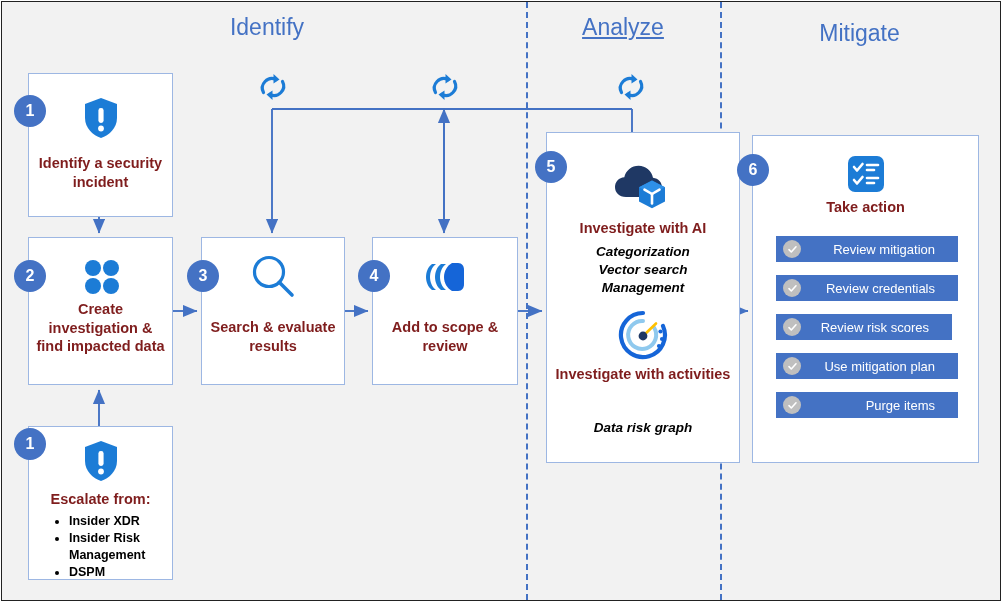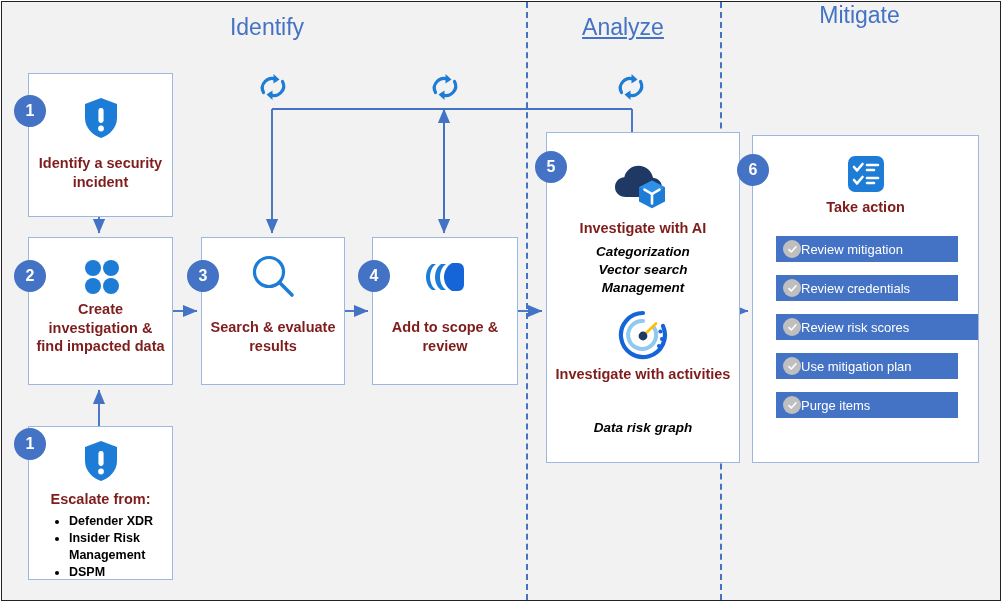--- a/index.html
+++ b/index.html
@@ -94,20 +94,21 @@
   }
   .action-btn .chk{
     width:18px;height:18px;border-radius:50%;
     background:#BFBFBF;
     margin-left:6px;
     flex:0 0 auto;
     display:flex;align-items:center;justify-content:center;
   }
   .action-btn .btn-text{
     flex:1 1 auto;
+    text-align:right;
     color:#ffffff;
     font-size:13px;
     font-weight:400;
     padding-right:22px;
     white-space:nowrap;
   }
   svg.overlay{
     position:absolute;left:0;top:0;
     width:1000px;height:600px;
     pointer-events:none;
@@ -117,21 +118,21 @@
 </head>
 <body>
 
 <div id="canvas">
 
   <div class="divider" style="left:524px;"></div>
   <div class="divider" style="left:718px;"></div>
 
   <div class="phase-title" style="left:165px;top:12px;width:200px;">Identify</div>
   <div class="phase-title" style="left:525px;top:12px;width:192px;text-decoration:underline;">Analyze</div>
-  <div class="phase-title" style="left:750px;top:0;width:215px;">Mitigate</div>
+  <div class="phase-title" style="left:750px;top:18px;width:215px;">Mitigate</div>
 
   <svg class="overlay" viewBox="0 0 1000 600">
     <defs>
       <marker id="ah" markerWidth="9" markerHeight="9" refX="7.4" refY="3.2" orient="auto">
         <path d="M0,0 L7.6,3.2 L0,6.4 z" fill="#4472C4"></path>
       </marker>
     </defs>
     <g stroke="#4472C4" stroke-width="1.9" fill="none">
 
       <line x1="97" y1="214" x2="97" y2="231" marker-end="url(#ah)"></line>
@@ -216,21 +217,21 @@
   <div class="card" style="left:26px;top:424px;width:145px;height:154px;">
     <div class="card-icon" style="top:12px;height:44px;">
       <svg width="38" height="44" viewBox="0 0 38 44">
         <path d="M19 2 L35 8 V22 C35 32 27 39.5 19 42 C11 39.5 3 32 3 22 V8 Z" fill="#1C7CD6"></path>
         <rect x="16.4" y="12" width="5.2" height="15" rx="2.4" fill="#ffffff"></rect>
         <circle cx="19" cy="32.5" r="2.9" fill="#ffffff"></circle>
       </svg>
     </div>
     <div class="card-label" style="top:63px;">Escalate from:</div>
     <ul class="bullets" style="top:86px;">
-      <li>Defender XDR</li>
+      <li>Insider XDR</li>
       <li>Insider Risk Management</li>
       <li>DSPM</li>
     </ul>
   </div>
   <div class="badge" style="left:12px;top:426px;">1</div>
 
   <div class="card" style="left:199px;top:235px;width:144px;height:148px;">
     <div class="card-icon" style="top:14px;height:48px;">
       <svg width="48" height="48" viewBox="0 0 48 48">
         <circle cx="20" cy="20" r="14.5" fill="none" stroke="#1C7CD6" stroke-width="3.2"></circle>
@@ -314,21 +315,21 @@
 
     <div class="action-btn" style="left:23px;width:182px;top:139px;">
       <span class="chk">
         <svg width="11" height="11" viewBox="0 0 11 11">
             <polyline points="2,5.6 4.3,8 9,2.8" fill="none" stroke="#ffffff" stroke-width="1.6" stroke-linecap="round" stroke-linejoin="round"></polyline>
           </svg>
       </span>
       <span class="btn-text">Review credentials</span>
     </div>
 
-    <div class="action-btn" style="left:23px;width:202px;top:178px;">
+    <div class="action-btn" style="left:23px;width:176px;top:178px;">
       <span class="chk">
         <svg width="11" height="11" viewBox="0 0 11 11">
             <polyline points="2,5.6 4.3,8 9,2.8" fill="none" stroke="#ffffff" stroke-width="1.6" stroke-linecap="round" stroke-linejoin="round"></polyline>
           </svg>
       </span>
       <span class="btn-text">Review risk scores</span>
     </div>
 
     <div class="action-btn" style="left:23px;width:182px;top:217px;">
       <span class="chk">

